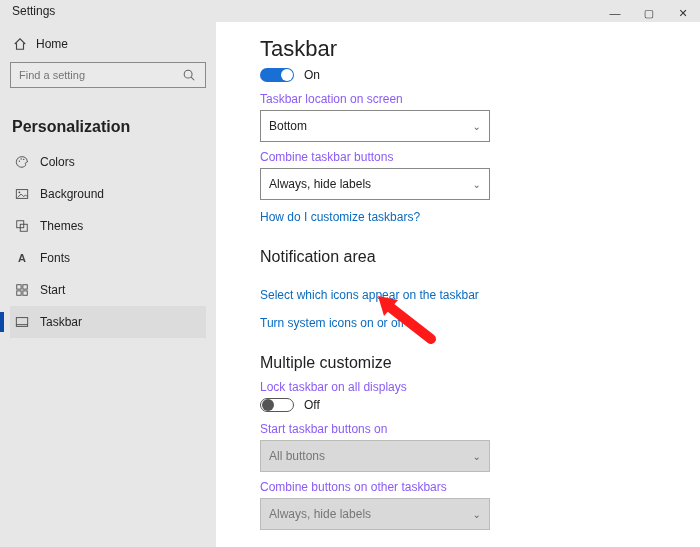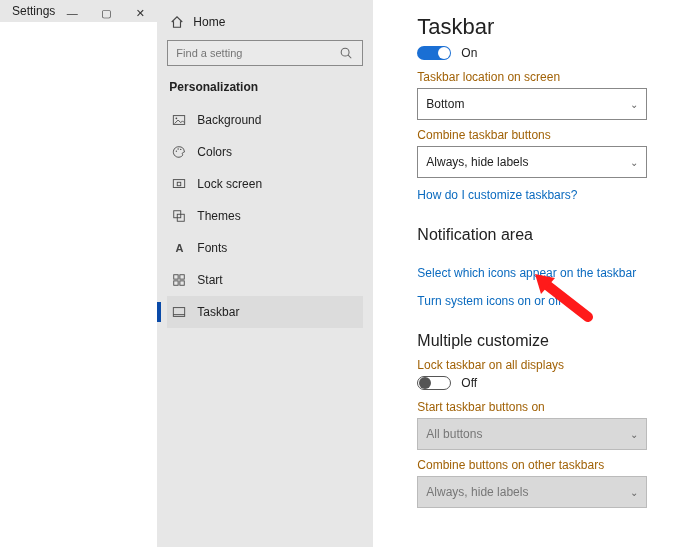--- a/index.html
+++ b/index.html
@@ -1,39 +1,39 @@
 <!DOCTYPE html>
 <html><head>
 <meta charset="utf-8">
 <style>
   * { box-sizing: border-box; margin: 0; padding: 0; font-family: "Segoe UI", Arial, sans-serif; }
   body { width: 700px; height: 547px; background: #fff; overflow: hidden; font-size: 12px; color: #222; }
-  .window { display: flex; flex-direction: row; width: 100%; height: 100%; }
+  .window { display: flex; flex-direction: column; width: 100%; height: 100%; }
   .titlebar { display: flex; align-items: flex-start; justify-content: space-between; padding: 4px 0 0 12px; background: #e7e7e7; height: 22px; }
   .win-controls { display: flex; }
   .win-btn { width: 34px; height: 18px; display: flex; align-items: center; justify-content: center; font-size: 11px; color: #333; }
   .body-row { display: flex; flex: 1; min-height: 0; gap: 22px; }
   .sidebar { width: 216px; background: #e7e7e7; padding: 8px 10px 0 10px; display: flex; flex-direction: column; }
   .home-row { display: flex; align-items: center; gap: 8px; padding: 6px 2px 10px 2px; font-size: 12px; }
-  .search { display: flex; align-items: center; justify-content: space-between; border: 1px solid #8a8a8a; background: #eaeaea; height: 26px; padding: 0 8px; margin-bottom: 14px; }
+  .search { display: flex; align-items: center; justify-content: space-between; border: 1px solid #8a8a8a; background: #eaeaea; height: 26px; padding: 0 8px; margin-bottom: 30px; }
   .search input { border: none; background: transparent; outline: none; font-size: 11px; color: #666; width: 150px; }
-  .cat-label { font-size: 12px; font-weight: 600; margin-bottom: 10px; padding-left: 2px; }
+  .cat-label { font-size: 16px; font-weight: 600; margin-bottom: 10px; padding-left: 2px; }
   .nav { display: flex; flex-direction: column; }
   .nav-item { display: flex; align-items: center; gap: 10px; padding: 8px 4px; font-size: 12px; color: #222; position: relative; }
   .nav-item.selected::before { content: ""; position: absolute; left: -10px; top: 6px; bottom: 6px; width: 4px; background: #0a4aa8; }
   .nav-item.selected { background: #dcdcdc; }
   .icon { width: 16px; height: 16px; display: inline-flex; align-items: center; justify-content: center; color: #444; }
   .content { flex: 1; padding: 14px 22px 10px 22px; overflow: hidden; }
   .page-title { font-size: 22px; font-weight: 400; margin-bottom: 6px; }
   .toggle-row { display: flex; align-items: flex-start; gap: 10px; margin-bottom: 10px; }
   .toggle { width: 34px; height: 14px; border-radius: 7px; background: #1a6fd4; position: relative; }
   .toggle .knob { position: absolute; right: 1px; top: 1px; width: 12px; height: 12px; border-radius: 50%; background: #fff; }
   .toggle.off { background: #fff; border: 1px solid #555; }
   .toggle.off .knob { left: 1px; right: auto; background: #555; top: 0; }
-  .field-label { font-size: 12px; margin: 8px 0 4px 0; color: #a16207; }
+  .field-label { font-size: 12px; margin: 8px 0 4px 0; color: #8b5cf6; }
   .select { width: 230px; height: 32px; border: 1px solid #888; display: flex; align-items: center; justify-content: space-between; padding: 0 8px; font-size: 12px; background: #fff; }
   .select.disabled { background: #d9d9d9; color: #777; border-color: #bbb; }
   .chev { font-size: 10px; color: #666; }
   .link { color: #0a6abf; font-size: 12px; margin: 10px 0 4px 0; display: inline-block; }
   .section-h { font-size: 16px; font-weight: 400; margin: 20px 0 8px 0; }
   .arrow-annot { position: absolute; pointer-events: none; }
   .content-wrap { position: relative; }
   svg.small { width: 14px; height: 14px; }
 </style>
 </head>
@@ -75,46 +75,37 @@
             </svg>
         </span>
       </div>
 
       <div class="cat-label">Personalization</div>
 
       <div class="nav">
         <div class="nav-item">
           <span class="icon">
               <svg class="small" viewBox="0 0 16 16">
-                <rect x="1.5" y="3" width="13" height="10" fill="none" stroke="#444"></rect>
-                <circle cx="5" cy="6" r="1" fill="#444"></circle>
-                <path d="M3 12 L7 8 L10 11 L12 9 L14 11" fill="none" stroke="#444"></path>
-              </svg>
-            </span>
-          <span>Background</span>
-        </div>
-        <div class="nav-item">
-          <span class="icon">
-              <svg class="small" viewBox="0 0 16 16">
                 <path d="M8 2a6 6 0 1 0 4 10c1-1-1-2 0-3s3 0 2-2a6 6 0 0 0-6-5z" fill="none" stroke="#444"></path>
                 <circle cx="5" cy="7" r="0.8" fill="#444"></circle>
                 <circle cx="7" cy="4.5" r="0.8" fill="#444"></circle>
                 <circle cx="10" cy="5" r="0.8" fill="#444"></circle>
               </svg>
             </span>
           <span>Colors</span>
         </div>
         <div class="nav-item">
           <span class="icon">
               <svg class="small" viewBox="0 0 16 16">
-                <rect x="1.5" y="3" width="13" height="9" fill="none" stroke="#444"></rect>
-                <rect x="6" y="6" width="4" height="4" fill="none" stroke="#444"></rect>
+                <rect x="1.5" y="3" width="13" height="10" fill="none" stroke="#444"></rect>
+                <circle cx="5" cy="6" r="1" fill="#444"></circle>
+                <path d="M3 12 L7 8 L10 11 L12 9 L14 11" fill="none" stroke="#444"></path>
               </svg>
             </span>
-          <span>Lock screen</span>
+          <span>Background</span>
         </div>
         <div class="nav-item">
           <span class="icon">
               <svg class="small" viewBox="0 0 16 16">
                 <rect x="2" y="2" width="8" height="8" fill="none" stroke="#444"></rect>
                 <rect x="6" y="6" width="8" height="8" fill="none" stroke="#444"></rect>
               </svg>
             </span>
           <span>Themes</span>
         </div>

